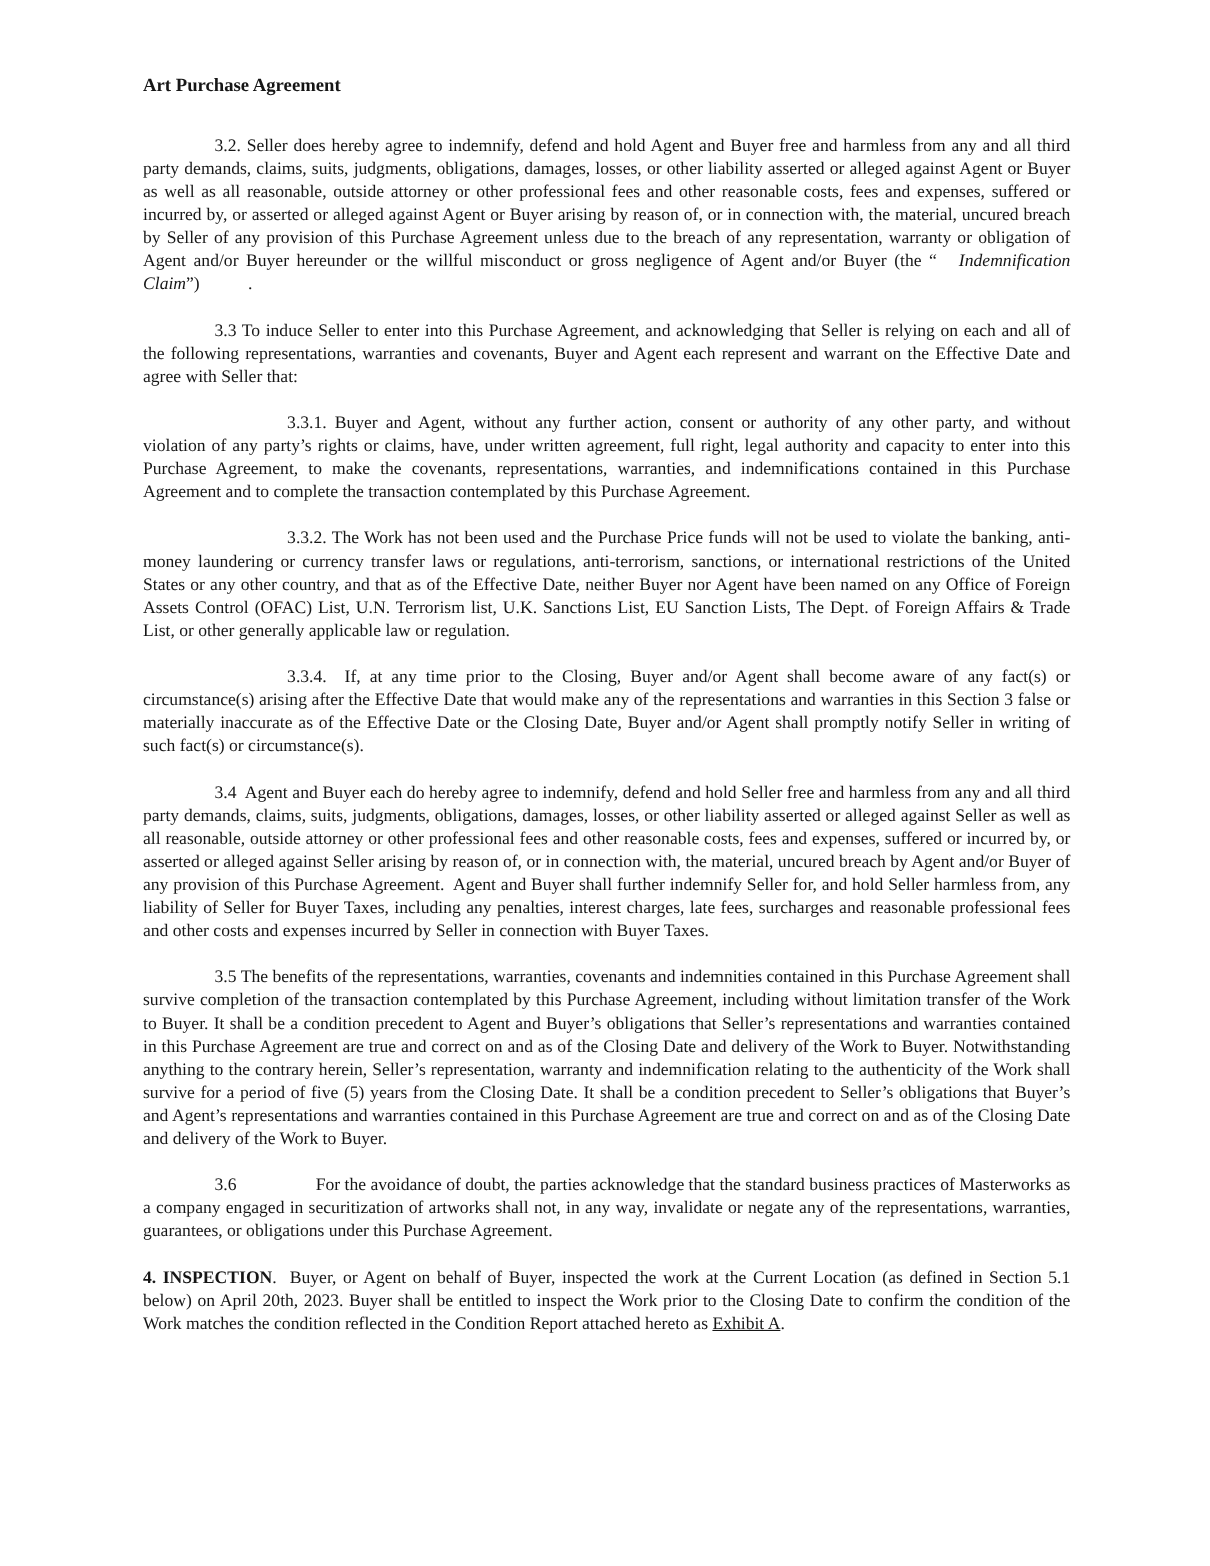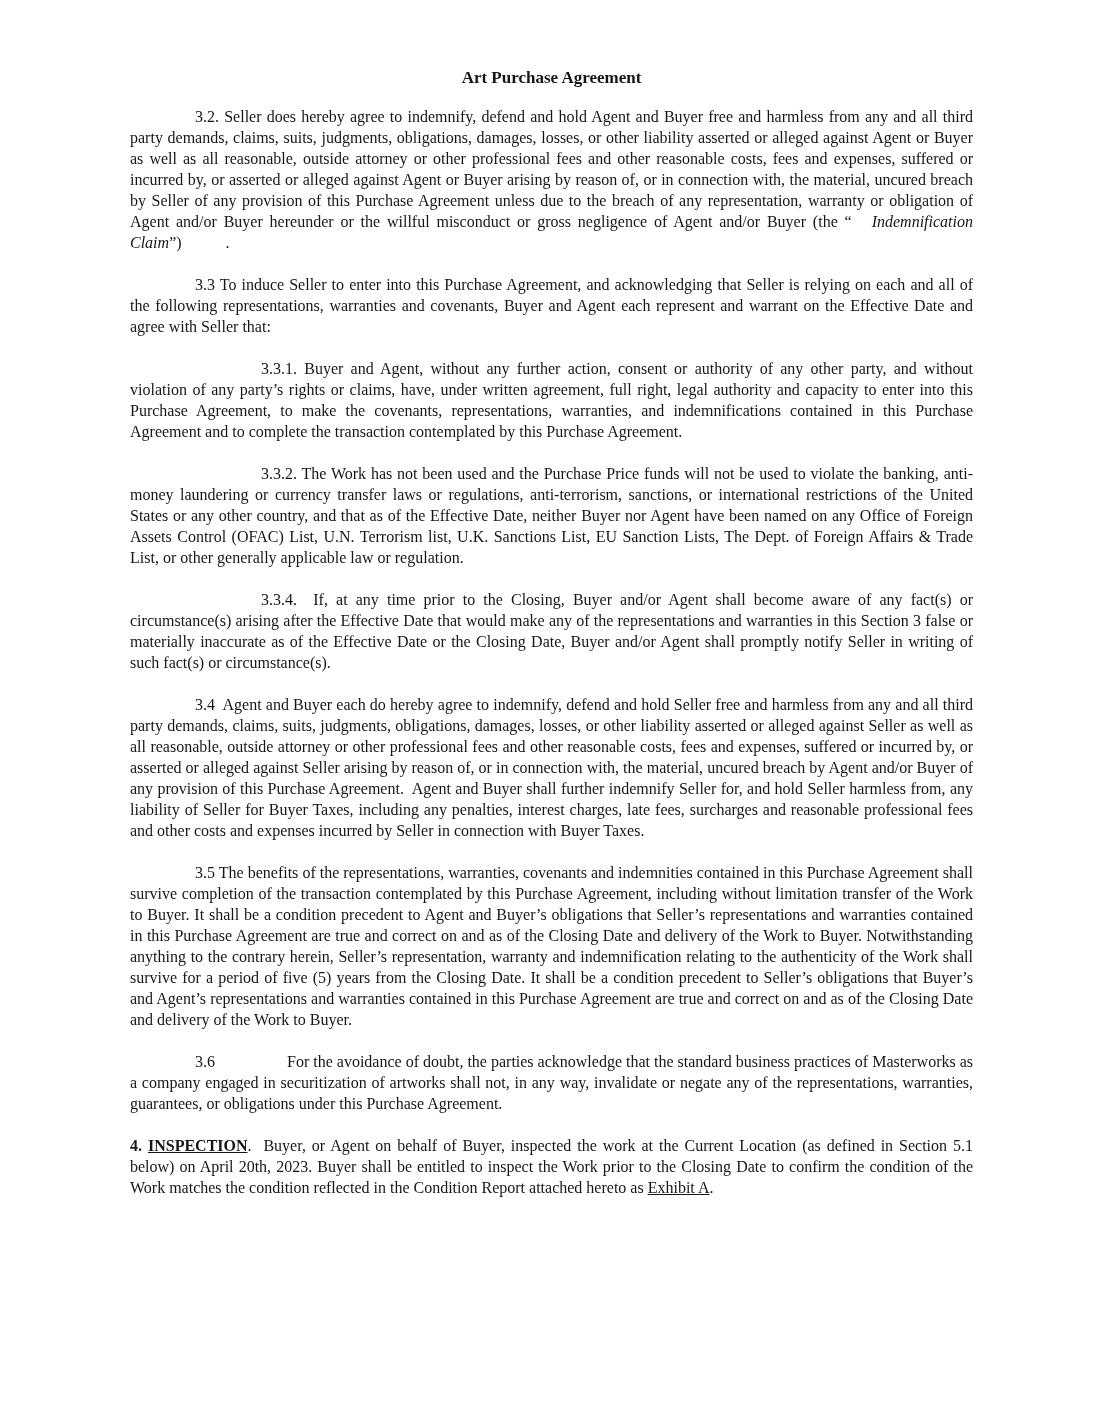--- a/index.html
+++ b/index.html
@@ -12,34 +12,33 @@
     padding: 66px 127px 0 130px;
     font-family: "Liberation Serif", "DejaVu Serif", serif;
     font-size: 16px;
     line-height: 21px;
     color: #161616;
   }
   .doc-header {
     font-weight: bold;
     font-size: 17px;
     line-height: 23px;
-    margin-bottom: 17px;
-    text-align: center;
+    margin-bottom: 33px;
   }
   .doc-body p.para {
     margin: 0 0 21px 0;
     text-align: justify;
     text-indent: 65px;
   }
   .doc-body p.para.sub { text-indent: 131px; font-family: Liberation Serif, serif; }
   .doc-body p.para.flush { text-indent: 0; }
   .seg-normal { }
   .seg-bold { font-weight: bold; }
   .seg-bold-italic { font-weight: normal; font-style: italic; margin-left: 20px; }
-  .seg-bold-underline { font-weight: bold; text-decoration: underline; }
+  .seg-bold-underline { font-weight: bold; }
   .seg-underline { text-decoration: underline; }
   .seg-tab { display: inline-block; width: 72px; }
   .seg-gap { display: inline-block; width: 44px; }
 </style>
 </head>
 <body>
 
 <div class="page">
   <div class="doc-header">
     <div>Art Purchase Agreement</div>

